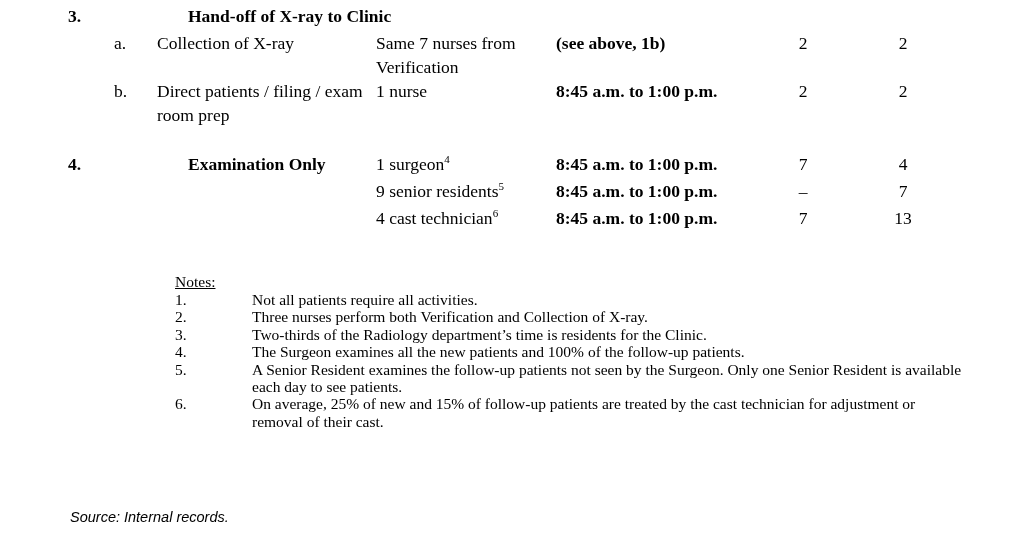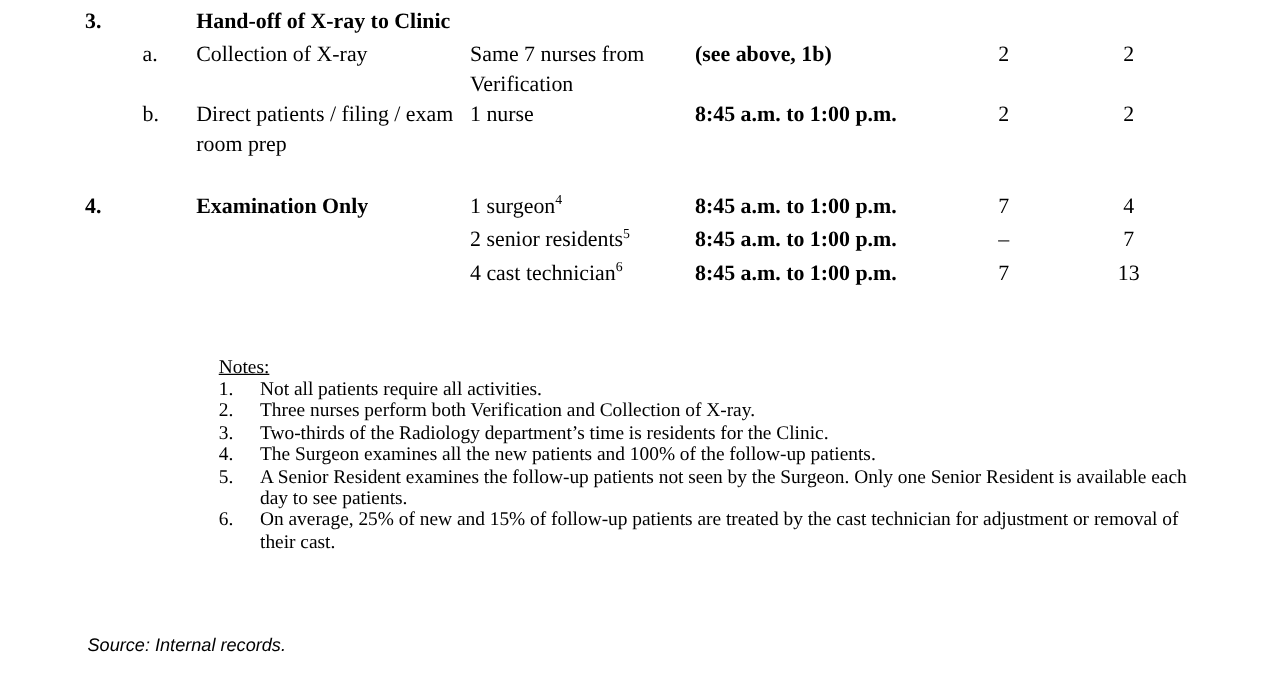--- a/index.html
+++ b/index.html
@@ -41,33 +41,33 @@
     white-space: nowrap;
   }
   .c-num      { left: 68px;  width: 40px; text-align: left; font-weight: bold; }
   .c-letter   { left: 114px; width: 36px; text-align: left; }
   .c-activity { left: 157px; width: 215px; white-space: normal; }
   .c-staff    { left: 376px; width: 172px; white-space: normal; }
   .c-time     { left: 556px; width: 200px; font-weight: bold; }
   .c-n1       { left: 762px; width: 82px;  text-align: center; }
   .c-n2       { left: 862px; width: 82px;  text-align: center; }
 
-  .bold { font-weight: bold; }
+  .bold { font-weight: bold; margin-left: 31px; }
 
   .cell sup {
     font-size: 11px;
     vertical-align: super;
     line-height: 0;
   }
 
   
   .notes {
     position: absolute;
     left: 175px;
-    top: 284px;
+    top: 272px;
     width: 790px;
     font-family: Liberation Serif, serif;
   }
   .notes-title {
     font-size: 15.5px;
     line-height: 19px;
     text-decoration: underline;
     margin: 0 0 0 0;
   }
   .note {
@@ -79,20 +79,21 @@
   }
   .note-num {
     position: absolute;
     left: 0;
     top: 0;
     width: 26px;
     text-align: left;
   }
   .note-text {
     display: block;
+    margin-left: 44px;
   }
 
   
   .source {
     position: absolute;
     left: 70px;
     top: 508px;
     font-family: "Liberation Sans", "DejaVu Sans", sans-serif;
     font-style: italic;
     font-size: 14.5px;
@@ -134,21 +135,21 @@
     <div class="row" style="top:152px;">
       <span class="cell c-num">4.</span>
       <span class="cell c-activity bold">Examination Only</span>
       <span class="cell c-staff"><span>1 surgeon</span><sup>4</sup></span>
       <span class="cell c-time">8:45 a.m. to 1:00 p.m.</span>
       <span class="cell c-n1">7</span>
       <span class="cell c-n2">4</span>
     </div>
 
     <div class="row" style="top:179px;">
-      <span class="cell c-staff"><span>2 senior residents</span><sup>5</sup></span>
+      <span class="cell c-staff"><span>9 senior residents</span><sup>5</sup></span>
       <span class="cell c-time">8:45 a.m. to 1:00 p.m.</span>
       <span class="cell c-n1">–</span>
       <span class="cell c-n2">7</span>
     </div>
 
     <div class="row" style="top:206px;">
       <span class="cell c-staff"><span>4 cast technician</span><sup>6</sup></span>
       <span class="cell c-time">8:45 a.m. to 1:00 p.m.</span>
       <span class="cell c-n1">7</span>
       <span class="cell c-n2">13</span>

